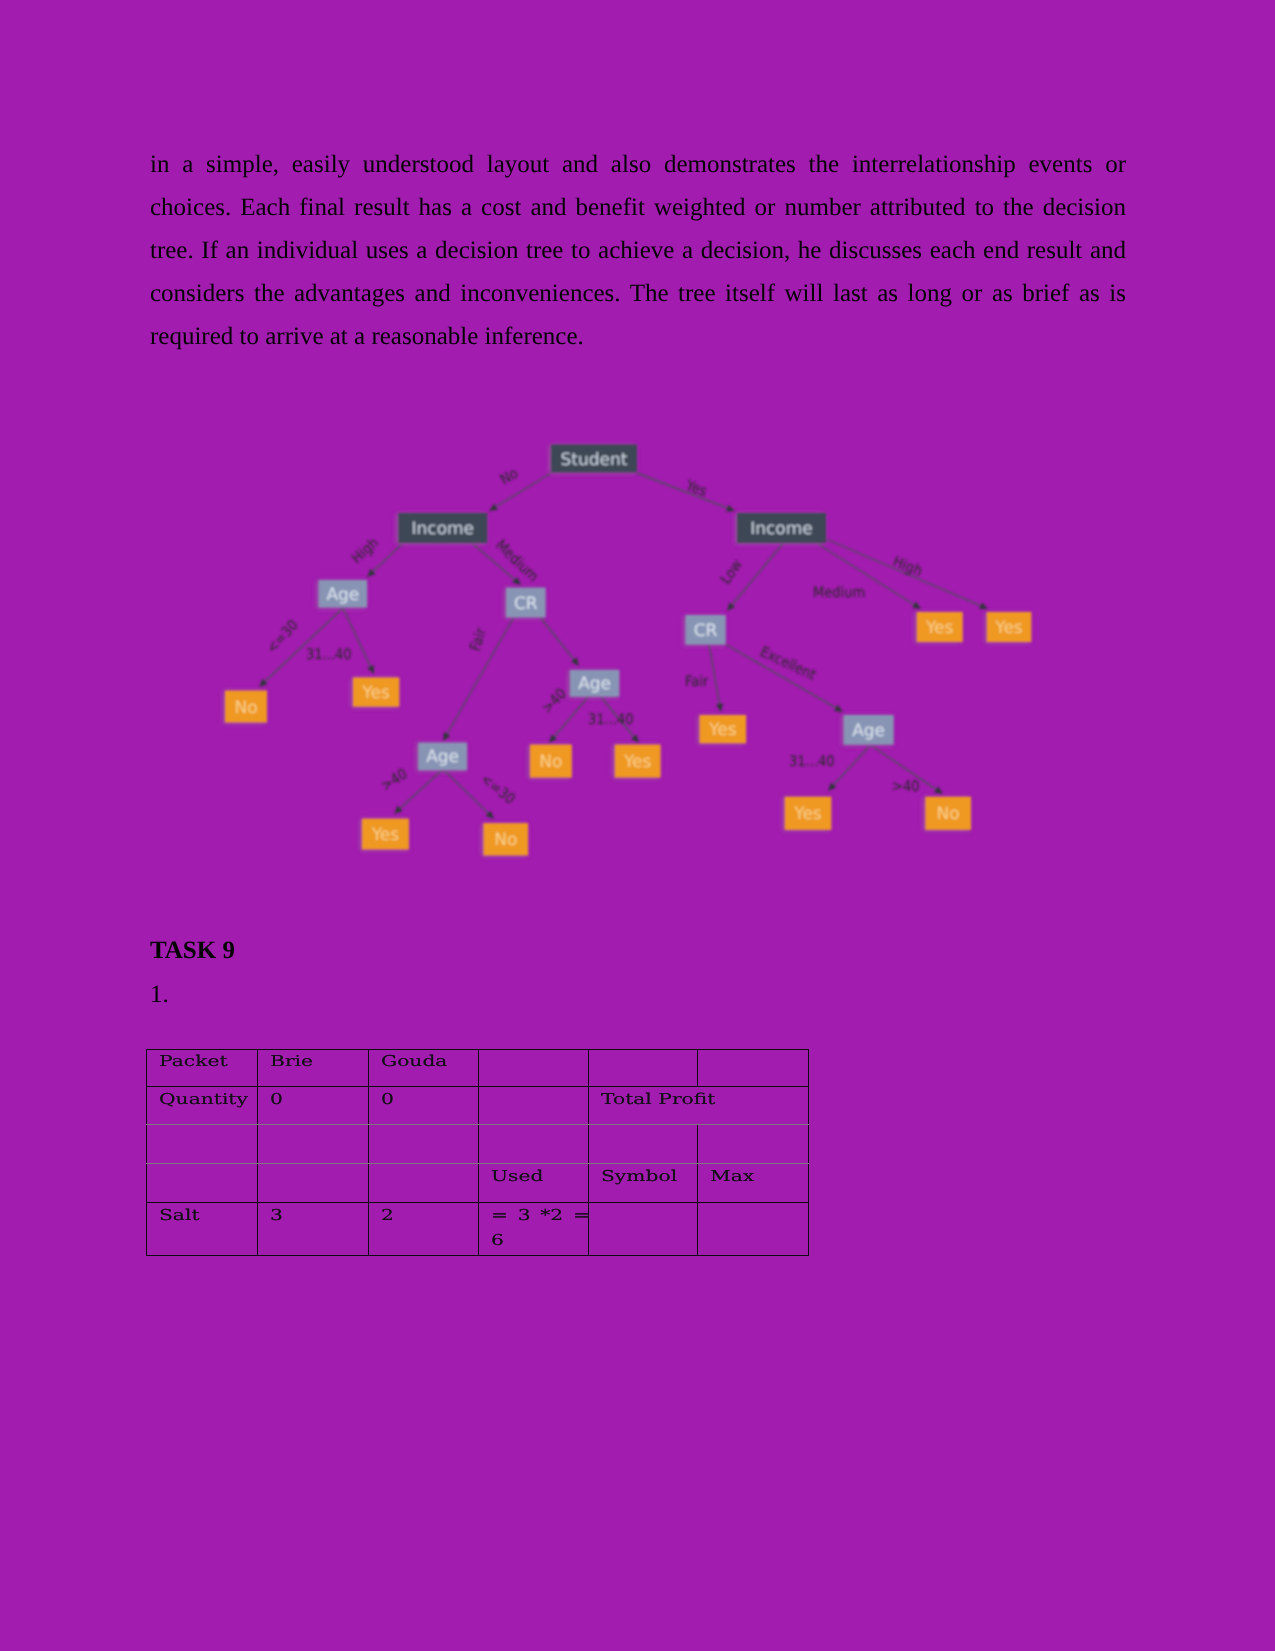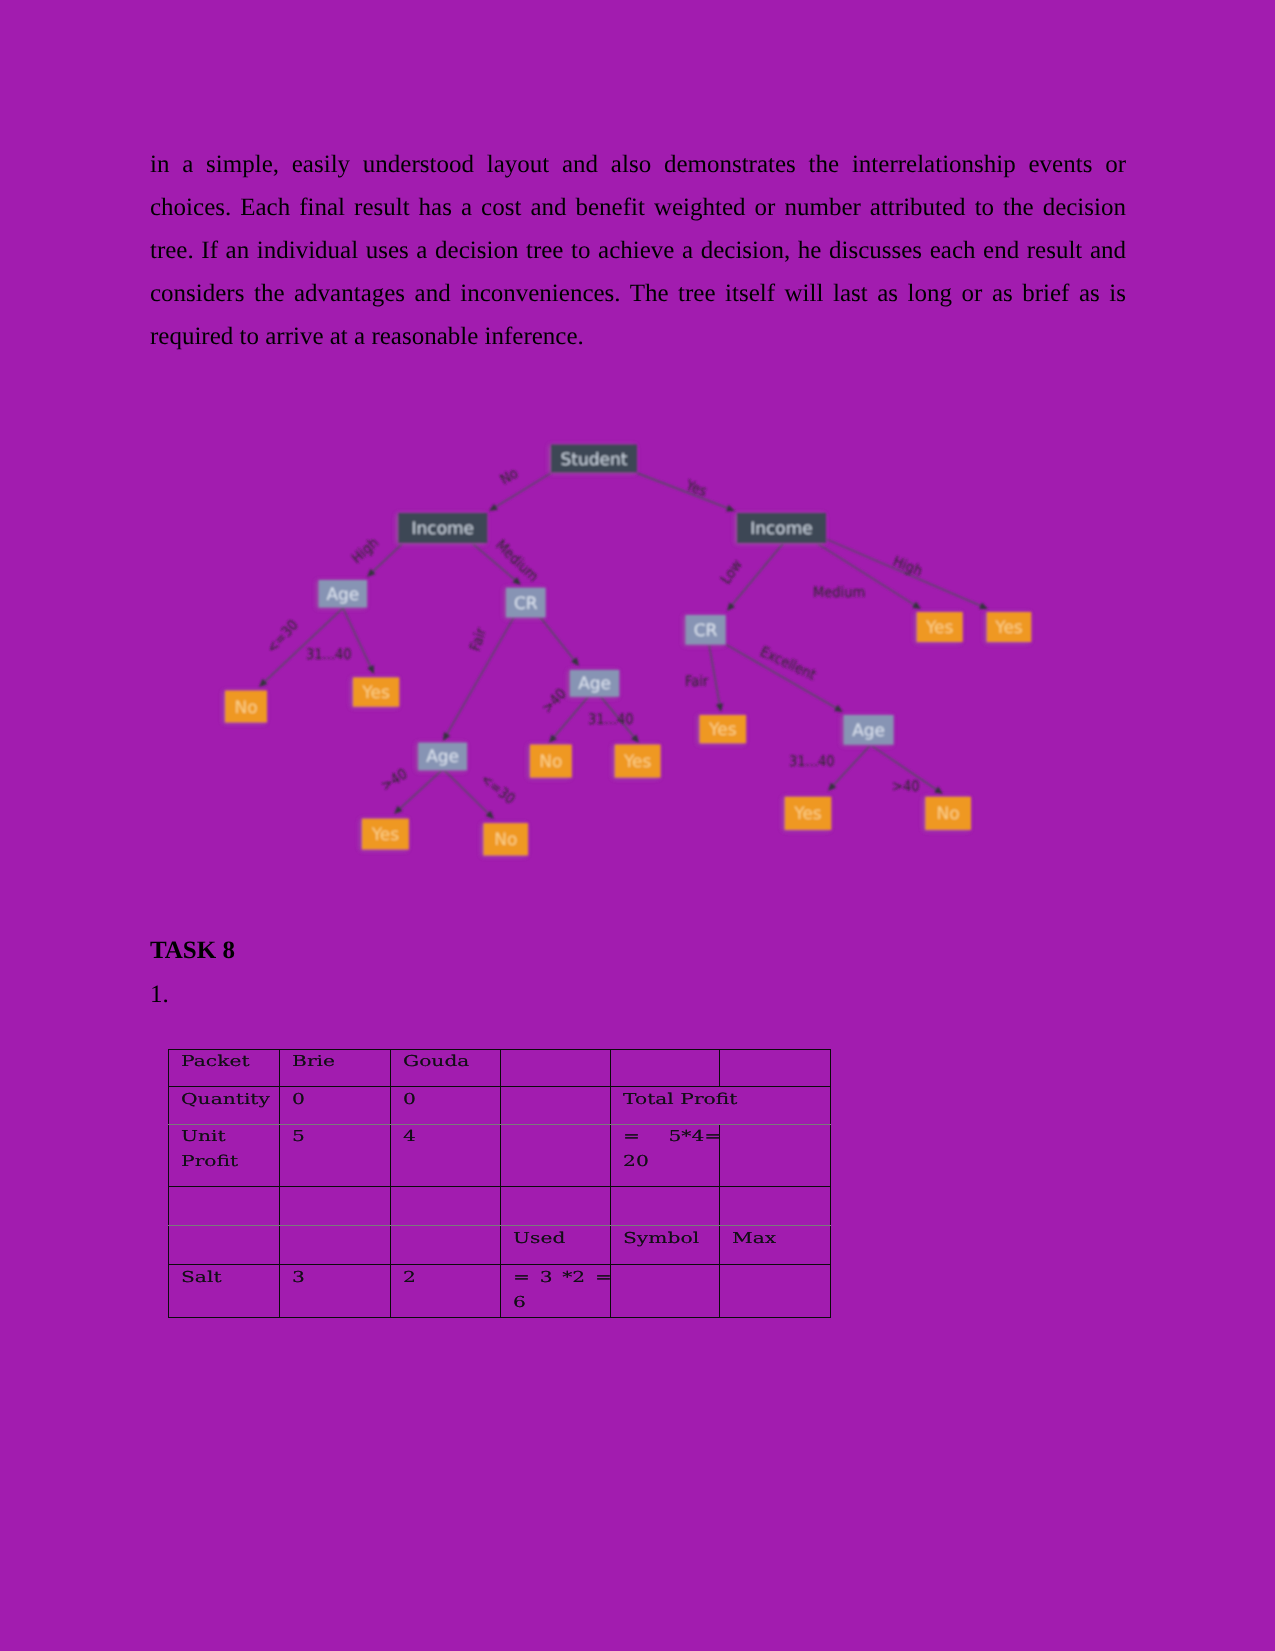--- a/index.html
+++ b/index.html
@@ -27,21 +27,21 @@
     position:absolute;left:150px;top:982px;
     font-family:"Liberation Serif",serif;
     font-size:25px;line-height:26px;color:#000;will-change:transform;
   }
 
   
   .diagram{position:absolute;left:0;top:0;width:1275px;height:1651px;}
   .diagram svg{display:block;position:absolute;left:0;top:0;}
 
   
-  .tbl-wrap{position:absolute;left:168px;top:1048.5px;filter:blur(0.62px);}
+  .tbl-wrap{position:absolute;left:146px;top:1048.5px;filter:blur(0.62px);}
   table.profit{
     border-collapse:collapse;
     table-layout:fixed;
     width:663px;
   }
   table.profit td{
     border:1.7px solid #0b0b0b;
     vertical-align:top;
     padding:0;
     font-family:"DejaVu Serif",serif;
@@ -260,21 +260,21 @@
             <text x="808" y="819.335" text-anchor="middle" font-family="&quot;DejaVu Sans&quot;,sans-serif" font-size="17" fill="#fbd089">Yes</text>
           </g>
           <g>
             <rect x="925.3" y="796.7" width="45.7" height="33.2" fill="#ef9823"></rect>
             <text x="948.15" y="819.335" text-anchor="middle" font-family="&quot;DejaVu Sans&quot;,sans-serif" font-size="17" fill="#fbd089">No</text>
           </g>
         </g>
       </svg>
     </div>
 
-  <div class="task-heading">TASK 8</div>
+  <div class="task-heading">TASK 9</div>
   <div class="list-num">1.</div>
 
   <div class="tbl-wrap">
     <table class="profit">
       <tbody id="tbody">
           <tr style="height: 37.7px;">
             <td style="width: 110px;">
               <span class="cell" style="width: 74.0741px;">Packet</span>
             </td>
             <td style="width: 110px;">
@@ -303,40 +303,20 @@
             <td style="width: 108.9px; border-bottom-width: 1px; border-bottom-color: rgb(122, 122, 122);">
               <span class="cell" style="width: 73.2593px;">0</span>
             </td>
             <td style="width: 108.9px; border-bottom-width: 1px; border-bottom-color: rgb(122, 122, 122);">
               <span class="cell" style="width: 73.2593px;"></span>
             </td>
             <td colspan="2" style="width: 217.8px; border-bottom-width: 1px; border-bottom-color: rgb(122, 122, 122); margin-left: 45px;">
               <span class="cell" style="width: 153.926px;">Total Profit</span>
             </td>
           </tr>
-          <tr style="height: 61.9px;">
-            <td style="width: 110px;">
-              <span class="cell" style="width: 74.0741px;">Unit Profit</span>
-            </td>
-            <td style="width: 110px;">
-              <span class="cell" style="width: 74.0741px;">5</span>
-            </td>
-            <td style="width: 108.9px;">
-              <span class="cell" style="width: 73.2593px;">4</span>
-            </td>
-            <td style="width: 108.9px;">
-              <span class="cell" style="width: 73.2593px;"></span>
-            </td>
-            <td style="width: 108.3px;">
-              <span class="cell" style="width: 72.8148px;">=   5*4= 20</span>
-            </td>
-            <td style="width: 109.5px;">
-              <span class="cell" style="width: 73.7037px;"></span>
-            </td>
-          </tr>
           <tr style="height: 39.3px;">
             <td style="width: 110px; border-bottom-width: 1px; border-bottom-color: rgb(122, 122, 122);">
               <span class="cell" style="width: 74.0741px;"></span>
             </td>
             <td style="width: 110px; border-bottom-width: 1px; border-bottom-color: rgb(122, 122, 122);">
               <span class="cell" style="width: 74.0741px;"></span>
             </td>
             <td style="width: 108.9px; border-bottom-width: 1px; border-bottom-color: rgb(122, 122, 122);">
               <span class="cell" style="width: 73.2593px;"></span>
             </td>

